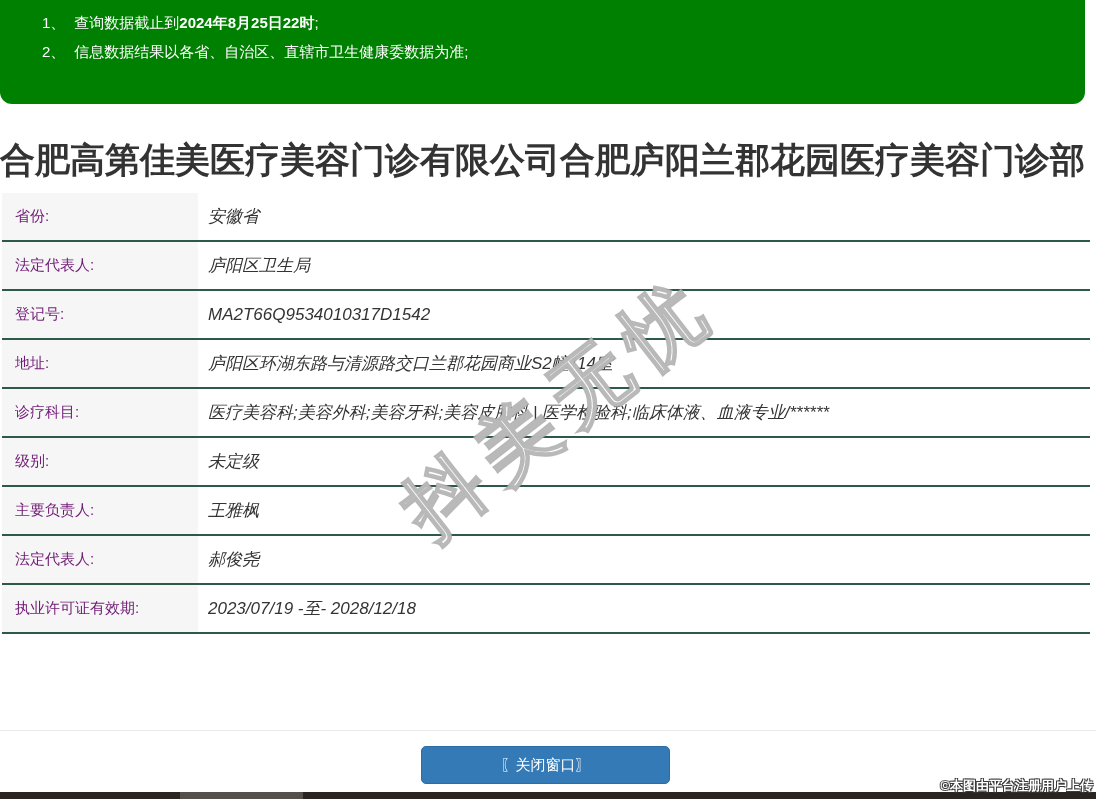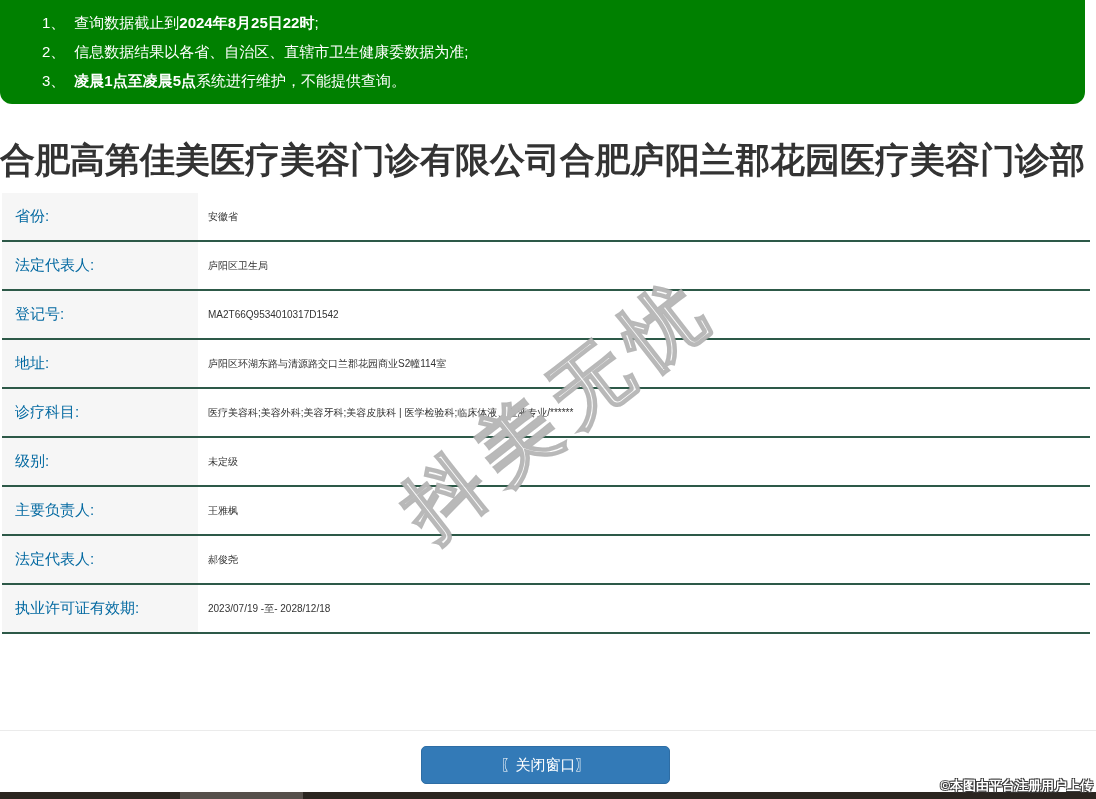--- a/index.html
+++ b/index.html
@@ -24,25 +24,25 @@
     line-height:64px; text-align:left; font-size:35px; font-weight:bold;
     color:#333333; white-space:nowrap;
   }
   
   .info-table { position:absolute; top:193px; left:2px; width:1088px; }
   .row {
     display:flex; height:49px; border-bottom:2px solid #2d5948;
   }
   .cell-label {
     width:196px; background:#f6f6f6; display:flex; align-items:center;
-    padding-left:13px; font-size:15px; color:#0369a1; flex:none;text-align:right;
+    padding-left:13px; font-size:15px; color:#701a75; flex:none;text-align:right;
   }
   .cell-value {
     flex:1; display:flex; align-items:center; padding-left:10px;
-    font-size:10px; color:#333333; white-space:nowrap; overflow:hidden;
+    font-size:17px; color:#333333; white-space:nowrap; overflow:hidden;font-style:italic;
   }
   
   .watermark {
     position:absolute; left:376px; top:356px; z-index:5;
     font-size:78px; font-weight:bold; letter-spacing:14px; white-space:nowrap;
     color:rgba(255,255,255,0.92);
     -webkit-text-stroke:2px rgba(168,168,168,0.8);
     text-shadow:0 0 1px rgba(160,160,160,0.45);
     transform:rotate(-38deg); transform-origin:center center;
     pointer-events:none;
@@ -79,23 +79,20 @@
 <body>
 
 <div class="page">
 
   <div class="notice">
     <div class="notice-line">
       <span class="notice-num">1、</span><span>查询数据截止到</span><b>2024年8月25日22时</b><span>;</span>
     </div>
     <div class="notice-line">
       <span class="notice-num">2、</span><span>信息数据结果以各省、自治区、直辖市卫生健康委数据为准;</span><b></b><span></span>
-    </div>
-    <div class="notice-line">
-      <span class="notice-num">3、</span><span></span><b>凌晨1点至凌晨5点</b><span>系统进行维护，不能提供查询。</span>
     </div>
   </div>
 
   <div class="title">合肥高第佳美医疗美容门诊有限公司合肥庐阳兰郡花园医疗美容门诊部</div>
 
   <div class="info-table">
     <div class="row">
       <div class="cell-label">省份:</div>
       <div class="cell-value">安徽省</div>
     </div>

